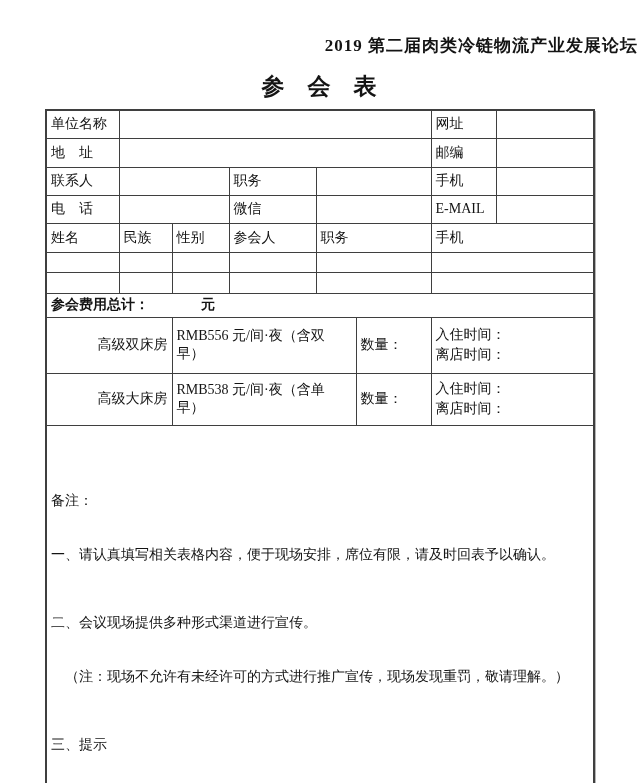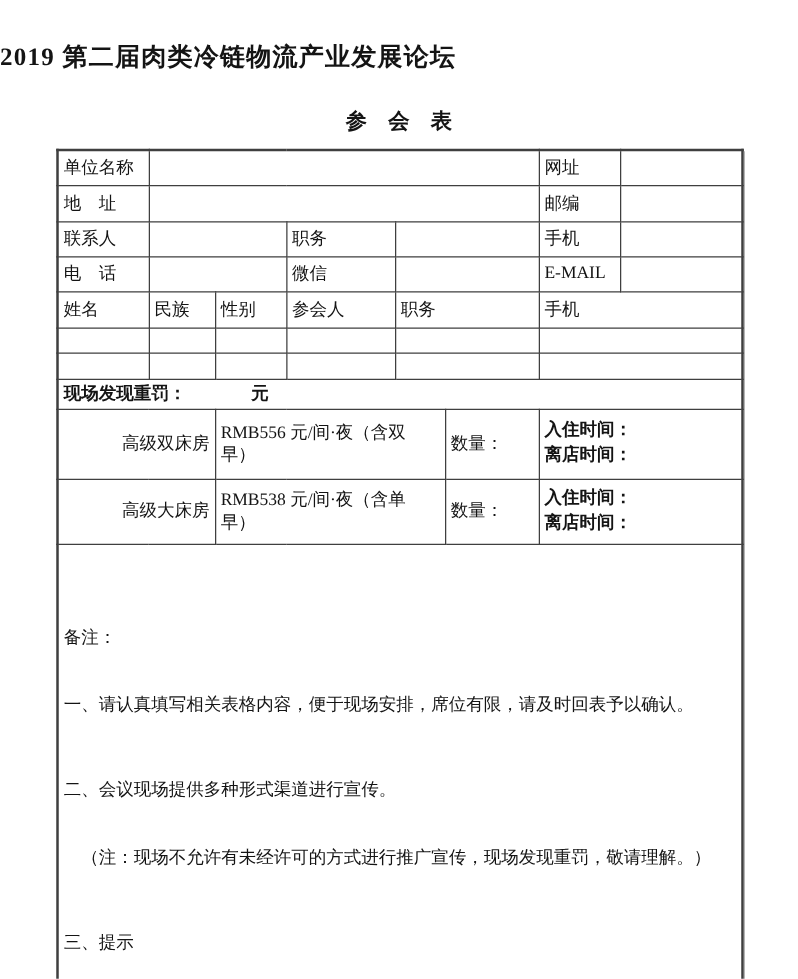--- a/index.html
+++ b/index.html
@@ -11,30 +11,30 @@
   html,body{background:#ffffff;}
   body{
     width:638px;height:783px;
     font-family:"Liberation Serif","DejaVu Serif",serif;
     color:var(--text);
     overflow:hidden;
   }
   .page{position:relative;width:638px;height:783px;}
   .doc-title{
     margin-top:36px;
-    text-align:left;
-    font-size:20px;
+    text-align:right;
+    font-size:17px;
     font-weight:bold;
     letter-spacing:1px;
     line-height:20px;
   }
   .doc-subtitle{
-    margin-top:32px;
+    margin-top:22px;
     text-align:center;
-    font-size:17px;
+    font-size:23px;
     font-weight:bold;
     line-height:18px;
   }
   table.form{
     margin:13px 0 0 45px;
     width:548px;
     table-layout:fixed;
     border-collapse:collapse;
     border:2px solid var(--border);
     box-shadow:1px 2px 0 rgba(120,120,120,.55);
@@ -55,21 +55,21 @@
   tr.r8 td{height:24px;} tr.r9 td{height:25px;}
   tr.r10 td{height:56px;} tr.r11 td{height:52px;}
   td.fee{
     font-weight:bold;font-size:15px;
     text-align:left;padding-left:340px;white-space:nowrap;
   }
   .fee-gap{display:inline-block;width:52px;}
   td.lodging-head{font-weight:bold;font-size:15px;text-align:center;}
   td.room-price{padding-left:10px;}
   td.qty{padding-left:6px;}
-  td.stay{padding-left:8px;line-height:20px;font-weight:bold;}
+  td.stay{padding-left:8px;line-height:20px;}
   td.notes-cell{
     vertical-align:top;
     padding:13px 10px 0 8px;
     font-size:15px;
   }
   .notes p{margin:0;line-height:22px;white-space:pre-wrap;}
   .notes p.gap{margin-top:14px;}
   .notes .ind1{padding-left:14px;}
 </style>
 </head>
@@ -146,21 +146,21 @@
     <tr class="r7">
       <td></td>
       <td></td>
       <td></td>
       <td></td>
       <td colspan="2"></td>
       <td colspan="2"></td>
     </tr>
 
     <tr class="r8">
-      <td colspan="8" class="fee"><span>现场发现重罚：</span><span class="fee-gap"></span><span>元</span></td>
+      <td colspan="8" class="fee"><span>参会费用总计：</span><span class="fee-gap"></span><span>元</span></td>
     </tr>
 
 
     <tr class="r10">
       <td colspan="2" class="l">高级双床房</td>
       <td colspan="3" class="room-price">RMB556 元/间·夜（含双早）</td>
       <td class="qty">数量：</td>
       <td colspan="2" class="stay"><span>入住时间：</span><br><span>离店时间：</span></td>
     </tr>
 

